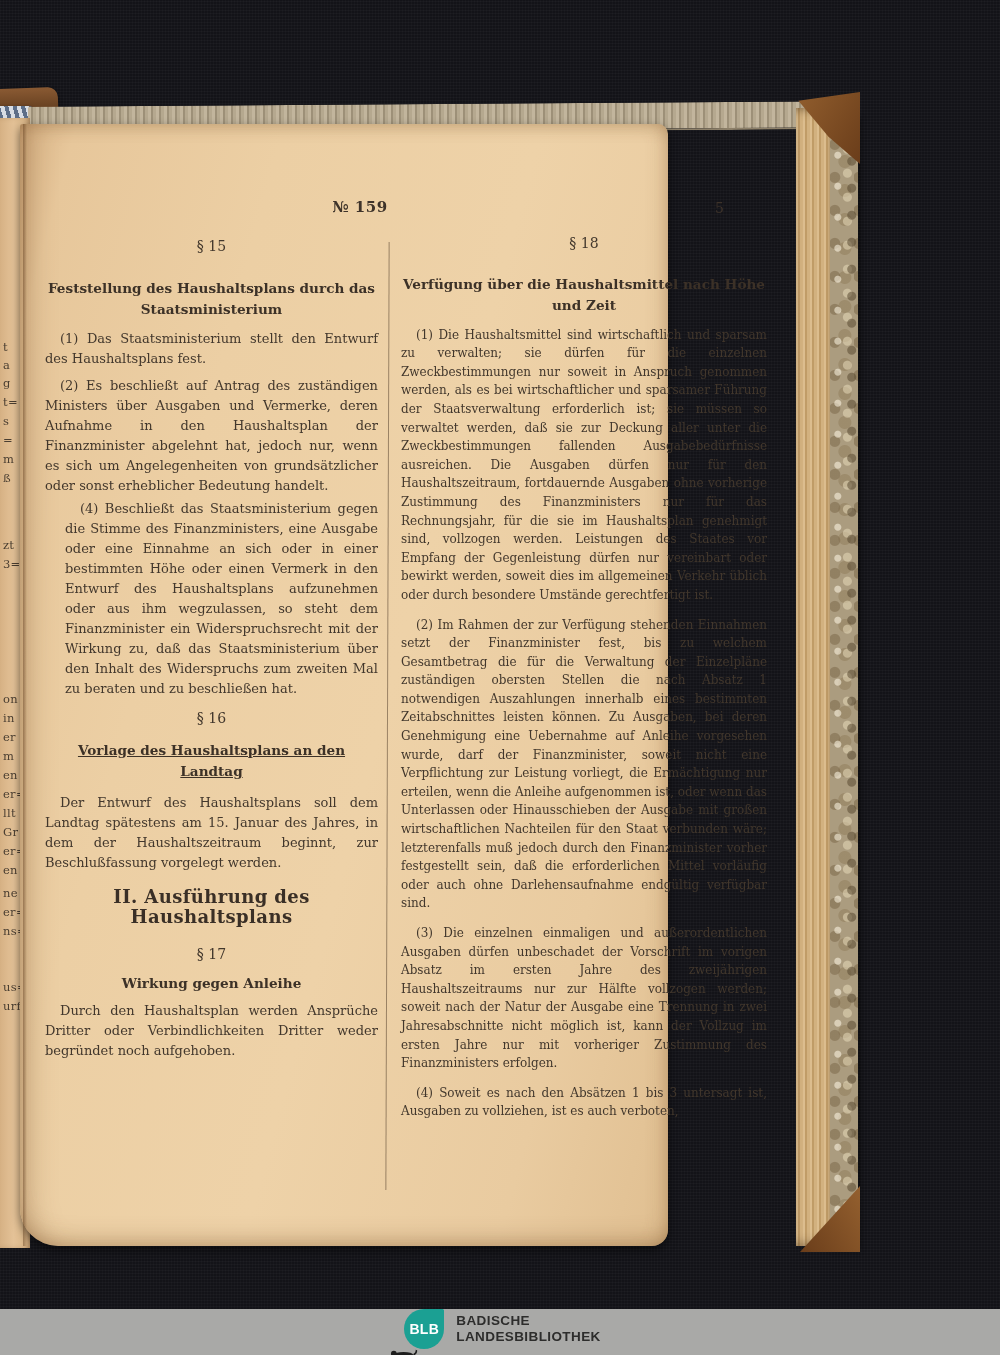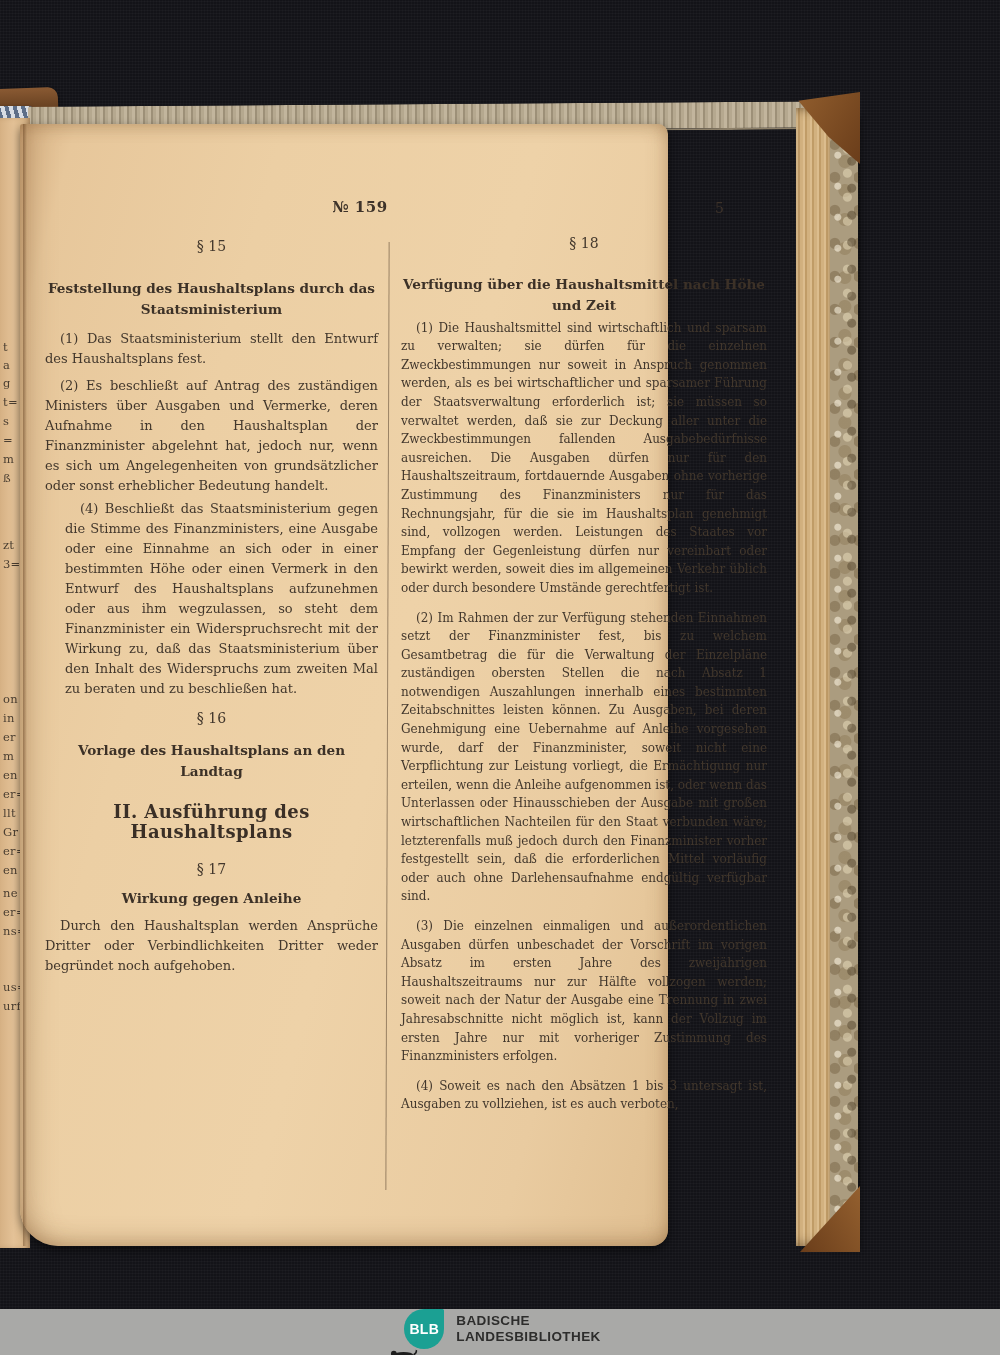--- a/index.html
+++ b/index.html
@@ -77,27 +77,27 @@
   .section-heading{text-align:center;font-weight:bold;font-size:18px;letter-spacing:.4px;margin:0;color:#3a2f26;}
 
   
   .col-left .para-num.first{margin-bottom:22px;}
   .col-left .col-heading{margin-bottom:9px;}
   .col-left .p1{margin-bottom:7px;}
   .col-left .p2{margin-bottom:3px;}
   .col-left .p3{margin-bottom:2px;}
   .col-left .p4{margin-bottom:9px;margin-left:20px;}
   .col-left .s16-num{margin-bottom:12px;}
-  .col-left .s16-head{margin-bottom:20px;}
+  .col-left .s16-head{margin-bottom:11px;text-decoration:underline;}
   .col-left .s16-p1{margin-bottom:14px;}
   .col-left .section-heading{margin-bottom:17px;}
   .col-left .s17-num{margin-bottom:9px;}
   .col-left .s17-head{margin-bottom:7px;}
   .col-right .para-num.first{margin-bottom:21px;}
-  .col-right .col-heading{margin-bottom:3px;}
+  .col-right .col-heading{margin-bottom:10px;}
   .col-right .body-para{margin-bottom:11px;}
 
   
   .footer-bar{position:absolute;left:0;bottom:0;width:1000px;height:46px;background:#a9a9a7;
     display:flex;align-items:center;justify-content:space-between;
     font-family:"Liberation Sans",sans-serif;flex-direction:column;}
   .footer-left{display:flex;align-items:center;gap:12px;padding-left:5px;}
   .blb-logo{width:40px;height:40px;background:#1ba093;border-radius:50% 4% 50% 50%;
     display:flex;align-items:center;justify-content:center;
     color:#ffffff;font-weight:bold;font-size:14px;letter-spacing:.3px;}
@@ -156,20 +156,21 @@
     <div class="col-divider"></div>
 
     <div class="col col-left">
       <p class="para-num first">§ 15</p>
       <p class="col-heading">Feststellung des Haushaltsplans durch das Staatsministerium</p>
       <p class="body-para p1">(1) Das Staatsministerium stellt den Entwurf des Haushaltsplans fest.</p>
       <p class="body-para p2">(2) Es beschließt auf Antrag des zuständigen Ministers über Ausgaben und Vermerke, deren Aufnahme in den Haushaltsplan der Finanzminister abgelehnt hat, jedoch nur, wenn es sich um Angelegenheiten von grundsätzlicher oder sonst erheblicher Bedeutung handelt.</p>
       <p class="body-para p4">(4) Beschließt das Staatsministerium gegen die Stimme des Finanzministers, eine Ausgabe oder eine Einnahme an sich oder in einer bestimmten Höhe oder einen Vermerk in den Entwurf des Haushaltsplans aufzunehmen oder aus ihm wegzulassen, so steht dem Finanzminister ein Widerspruchsrecht mit der Wirkung zu, daß das Staatsministerium über den Inhalt des Widerspruchs zum zweiten Mal zu beraten und zu beschließen hat.</p>
       <p class="para-num s16-num">§ 16</p>
       <p class="col-heading s16-head">Vorlage des Haushaltsplans an den Landtag</p>
+      <p class="body-para s16-p1">Der Entwurf des Haushaltsplans soll dem Landtag spätestens am 15. Januar des Jahres, in dem der Haushaltszeitraum beginnt, zur Beschlußfassung vorgelegt werden.</p>
       <p class="section-heading">II. Ausführung des Haushaltsplans</p>
       <p class="para-num s17-num">§ 17</p>
       <p class="col-heading s17-head">Wirkung gegen Anleihe</p>
       <p class="body-para">Durch den Haushaltsplan werden Ansprüche Dritter oder Verbindlichkeiten Dritter weder begründet noch aufgehoben.</p>
     </div>
 
     <div class="col col-right">
       <p class="para-num first">§ 18</p>
       <p class="col-heading">Verfügung über die Haushaltsmittel nach Höhe und Zeit</p>
       <p class="body-para">(1) Die Haushaltsmittel sind wirtschaftlich und sparsam zu verwalten; sie dürfen für die einzelnen Zweckbestimmungen nur soweit in Anspruch genommen werden, als es bei wirtschaftlicher und sparsamer Führung der Staatsverwaltung erforderlich ist; sie müssen so verwaltet werden, daß sie zur Deckung aller unter die Zweckbestimmungen fallenden Ausgabebedürfnisse ausreichen. Die Ausgaben dürfen nur für den Haushaltszeitraum, fortdauernde Ausgaben ohne vorherige Zustimmung des Finanzministers nur für das Rechnungsjahr, für die sie im Haushaltsplan genehmigt sind, vollzogen werden. Leistungen des Staates vor Empfang der Gegenleistung dürfen nur vereinbart oder bewirkt werden, soweit dies im allgemeinen Verkehr üblich oder durch besondere Umstände gerechtfertigt ist.</p>

